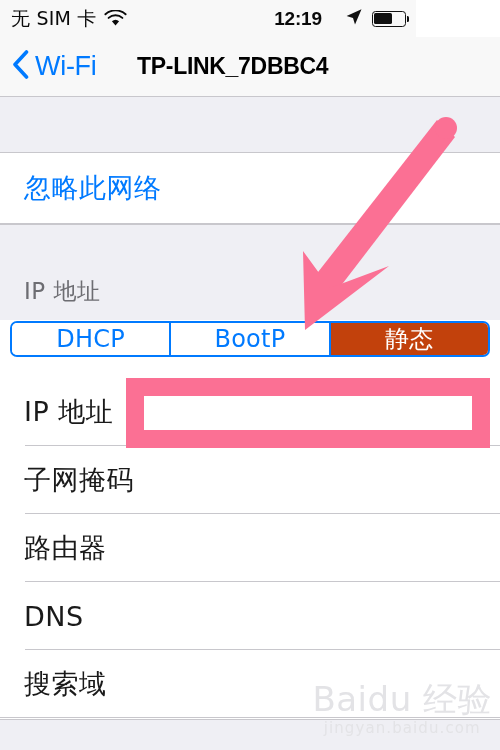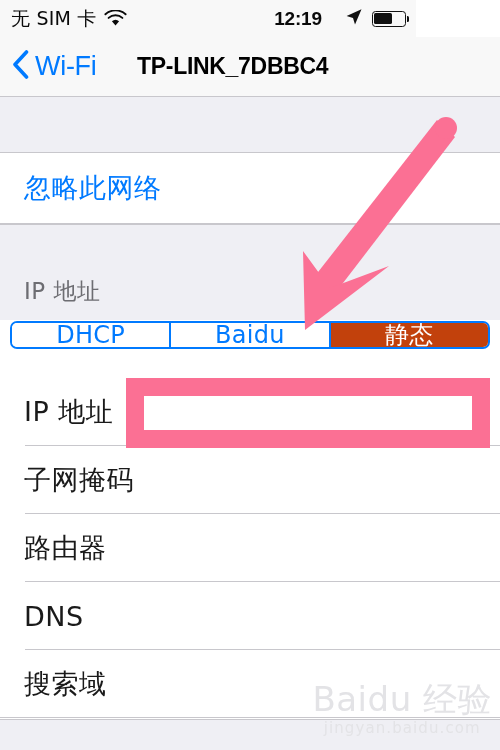--- a/index.html
+++ b/index.html
@@ -167,21 +167,21 @@
     font-size: 23px;
     color: #6d6d72;
     letter-spacing: 0.5px;
     font-family: "DejaVu Sans", "Liberation Sans", sans-serif;
   }
 
   
   .segmented {
     position: absolute;
     left: 10px; top: 321px;
-    width: 480px; height: 28px;
+    width: 480px; height: 36px;
     border: 2px solid #007aff;
     border-radius: 7px;
     box-sizing: border-box;
     display: flex;
     overflow: hidden;
     background: #fff;
   }
   .seg {
     flex: 1 1 0;
     display: flex;
@@ -343,21 +343,21 @@
   <div class="row-forget">
     <span class="row-forget-label">忽略此网络</span>
   </div>
 
   <div class="section-header">
     <span class="section-header-label">IP 地址</span>
   </div>
 
   <div class="segmented">
     <div class="seg">DHCP</div>
-    <div class="seg">Baidu</div>
+    <div class="seg">BootP</div>
     <div class="seg selected">静态</div>
   </div>
 
   <div class="field-rows">
     <div class="field-row">
       <span class="field-label">IP 地址</span>
       <input class="field-input" type="text" value="" style="">
     </div>
     <div class="field-row">
       <span class="field-label">子网掩码</span>

